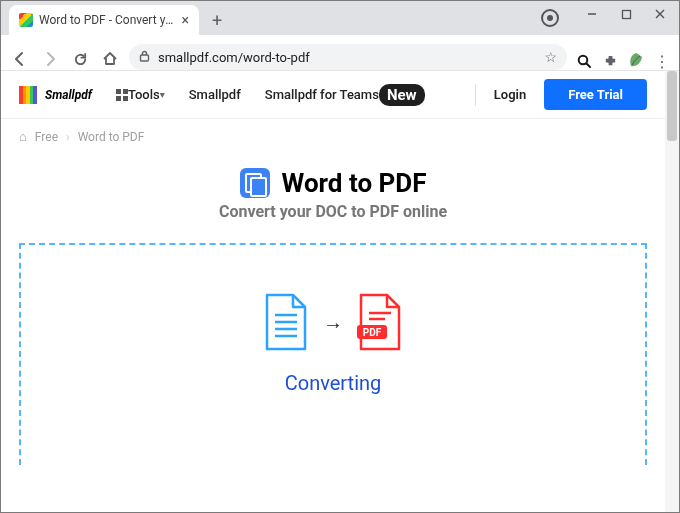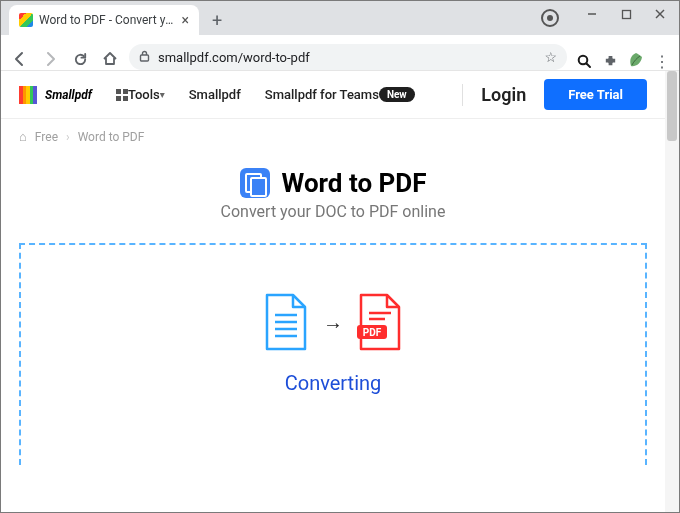--- a/index.html
+++ b/index.html
@@ -135,28 +135,28 @@
   .nav-item {
     display:flex;align-items:center;
     font-size:13px;color:#222;font-weight:500;
   }
   .apps-icon {
     display:grid;grid-template-columns:repeat(2,5px);grid-template-rows:repeat(2,5px);gap:2px;
   }
   .apps-icon span{background:#555;display:block;}
   .chev { font-size:10px;color:#666; }
   .badge {
-    background:var(--badge-dark);color:#fff;font-size:10px;font-weight:700;
+    background:var(--badge-dark);color:#fff;font-size:15px;font-weight:700;
     padding:2px 8px;border-radius:10px;
   }
   .divider {
     width:1px;height:22px;background:#e0e0e0;
   }
   .nav-right { margin-left:auto;display:flex;align-items:center;gap:18px; }
-  .login { font-size:18px;font-weight:600;color:#222; }
+  .login { font-size:13px;font-weight:600;color:#222; }
   .cta {
     background:var(--accent-blue);color:#fff;font-size:13px;font-weight:700;
     padding:8px 24px;border-radius:4px;
   }
 
   .breadcrumb {
     display:flex;align-items:center;gap:8px;
     padding:10px 18px;font-size:12px;color:var(--breadcrumb);
   }
   .breadcrumb .sep{color:#ccc;}
@@ -172,21 +172,21 @@
   .hero-icon {
     width:30px;height:30px;background:var(--brand-blue);border-radius:6px;
     position:relative;
   }
   .hero-icon:before,.hero-icon:after{
     content:"";position:absolute;border:2px solid #fff;border-radius:2px;
   }
   .hero-icon:before{width:13px;height:16px;left:5px;top:5px;}
   .hero-icon:after{width:13px;height:16px;left:10px;top:9px;background:var(--brand-blue);}
   .hero-sub {
-    margin-top:4px;font-size:16px;color:#777;font-weight:400;
+    margin-top:4px;font-size:16px;color:#777;font-weight:700;
   }
 
   .convert-area {
     margin:22px 18px 0;
     border-top:2px dashed #59b4ff;
     border-left:2px dashed #59b4ff;
     border-right:2px dashed #59b4ff;
     padding:40px 0 70px;
     display:flex;flex-direction:column;align-items:center;gap:12px;
   }

